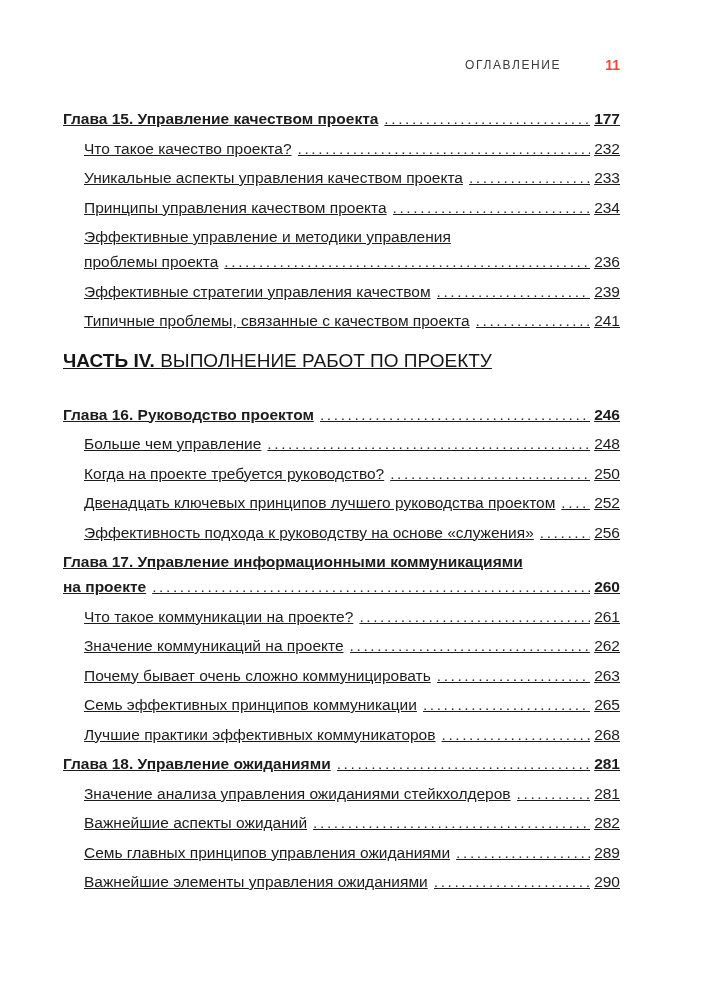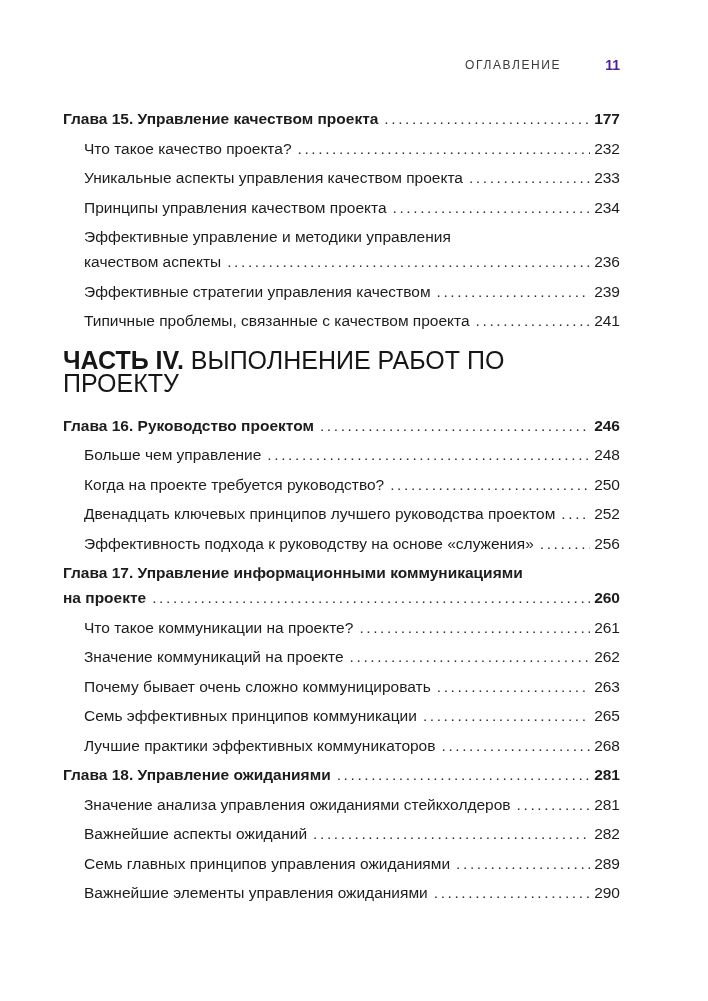--- a/index.html
+++ b/index.html
@@ -26,42 +26,43 @@
   }
   .header-title {
     font-size: 12px;
     letter-spacing: 1.6px;
     color: #3a3a3a;
     font-weight: 400;
   }
   .header-page {
     font-size: 14px;
     font-weight: 700;
-    color: #4c1d95;
+    color: #ef4444;
     margin-left: 44px;
   }
   .toc-list {
     display: block;
   }
   .entry {
     font-size: 15.5px;
     line-height: 19.5px;
     margin-bottom: 10px;
+    text-decoration: underline;
   }
   .entry.chapter {
     font-weight: 700;
     margin-top: 9px;
   }
   .entry.sub {
     padding-left: 21px;
   }
   .entry.part {
     margin-top: 18px;
-    margin-bottom: 21px;
-    font-size: 25px;
+    margin-bottom: 33px;
+    font-size: 19px;
     line-height: 23px;
     color: #161616;
   }
   .part-prefix { font-weight: 700; }
   .part-title  { font-weight: 400; }
   .cont-line {
     margin-bottom: 5.5px;
     white-space: nowrap;
   }
   .row {
@@ -125,21 +126,21 @@
       <div class="entry sub">
         <div class="row">
           <span class="title">Принципы управления качеством проекта</span>
           <span class="dots"></span>
           <span class="pnum">234</span>
         </div>
       </div>
       <div class="entry sub">
         <div class="cont-line">Эффективные управление и методики управления</div>
         <div class="row">
-          <span class="title">качеством аспекты</span>
+          <span class="title">проблемы проекта</span>
           <span class="dots"></span>
           <span class="pnum">236</span>
         </div>
       </div>
       <div class="entry sub">
         <div class="row">
           <span class="title">Эффективные стратегии управления качеством</span>
           <span class="dots"></span>
           <span class="pnum">239</span>
         </div>

